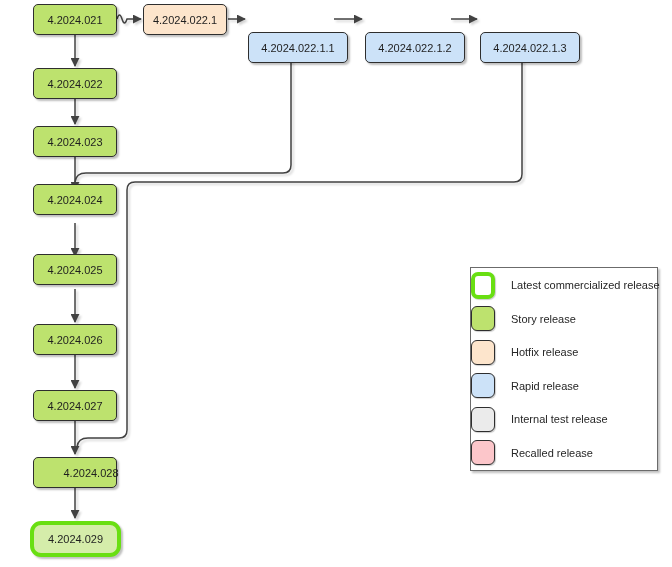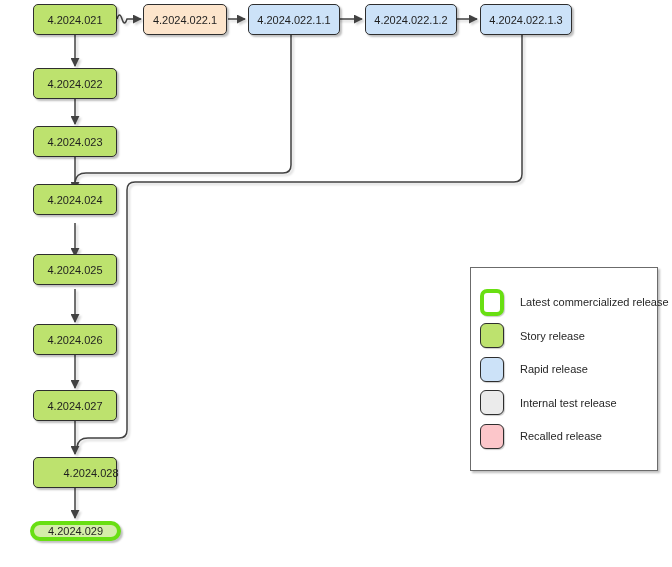--- a/index.html
+++ b/index.html
@@ -12,46 +12,46 @@
   #edges path{fill:none;stroke:var(--edge);stroke-width:1.5;}
   .node{
     position:absolute;box-sizing:border-box;width:84px;height:31px;
     border:1.6px solid var(--node-border);border-radius:5px;
     display:flex;align-items:center;justify-content:center;
     font-size:11px;color:#1f1f1f;white-space:nowrap;
     box-shadow:2px 2px 2px rgba(0,0,0,0.25);
   }
   .node.story{background:var(--story-fill);}
   .node.hotfix{background:var(--hotfix-fill);}
-  .node.rapid{background:var(--rapid-fill);width:92px;}
+  .node.rapid{background:var(--rapid-fill);width:100px;margin-top:28px;}
   .node.latest{
     background:var(--latest-fill);
     border:4px solid var(--latest-border);border-radius:11px;
-    width:91px;height:20px;
+    width:91px;height:36px;
   }
   
   #n-v021{left:33px;top:4px;}
   #n-v0221{left:143px;top:4px;}
   #n-v02211{left:248px;top:4px;}
   #n-v02212{left:365px;top:4px;}
   #n-v02213{left:480px;top:4px;}
   #n-v022{left:33px;top:68px;}
   #n-v023{left:33px;top:126px;}
   #n-v024{left:33px;top:184px;}
   #n-v025{left:33px;top:254px;}
   #n-v026{left:33px;top:324px;}
   #n-v027{left:33px;top:390px;}
   #n-v028{left:33px;top:457px;padding-left:32px;}
   #n-v029{left:30px;top:521px;}
   
   .legend{
     position:absolute;left:470px;top:267px;width:188px;height:204px;
     box-sizing:border-box;background:#ffffff;border:1px solid #6b6b6b;
     box-shadow:2px 2px 2px rgba(0,0,0,0.25);
-    display:flex;flex-direction:column;justify-content:center;padding-left:9px;
+    display:flex;flex-direction:column;justify-content:center;
   }
   .legend-item{display:flex;align-items:center;height:33.5px;}
   .swatch{box-sizing:border-box;width:24px;height:25px;border-radius:6px;
     border:1.6px solid #2e2e2e;flex:none;box-shadow:1px 1px 1px rgba(0,0,0,0.2);}
   .sw-latest{background:#ffffff;border:4px solid var(--latest-border);width:24px;height:27px;border-radius:7px;}
   .sw-story{background:var(--story-fill);}
   .sw-hotfix{background:var(--hotfix-fill);}
   .sw-rapid{background:var(--rapid-fill);}
   .sw-internal{background:var(--internal-fill);}
   .sw-recalled{background:var(--recalled-fill);}
@@ -101,20 +101,24 @@
   <div class="legend">
     <div class="legend-item">
       <span class="swatch sw-latest"></span>
       <span class="legend-label">Latest commercialized release</span>
     </div>
     <div class="legend-item">
       <span class="swatch sw-story"></span>
       <span class="legend-label">Story release</span>
     </div>
     <div class="legend-item">
+      <span class="swatch sw-hotfix"></span>
+      <span class="legend-label">Hotfix release</span>
+    </div>
+    <div class="legend-item">
       <span class="swatch sw-rapid"></span>
       <span class="legend-label">Rapid release</span>
     </div>
     <div class="legend-item">
       <span class="swatch sw-internal"></span>
       <span class="legend-label">Internal test release</span>
     </div>
     <div class="legend-item">
       <span class="swatch sw-recalled"></span>
       <span class="legend-label">Recalled release</span>

